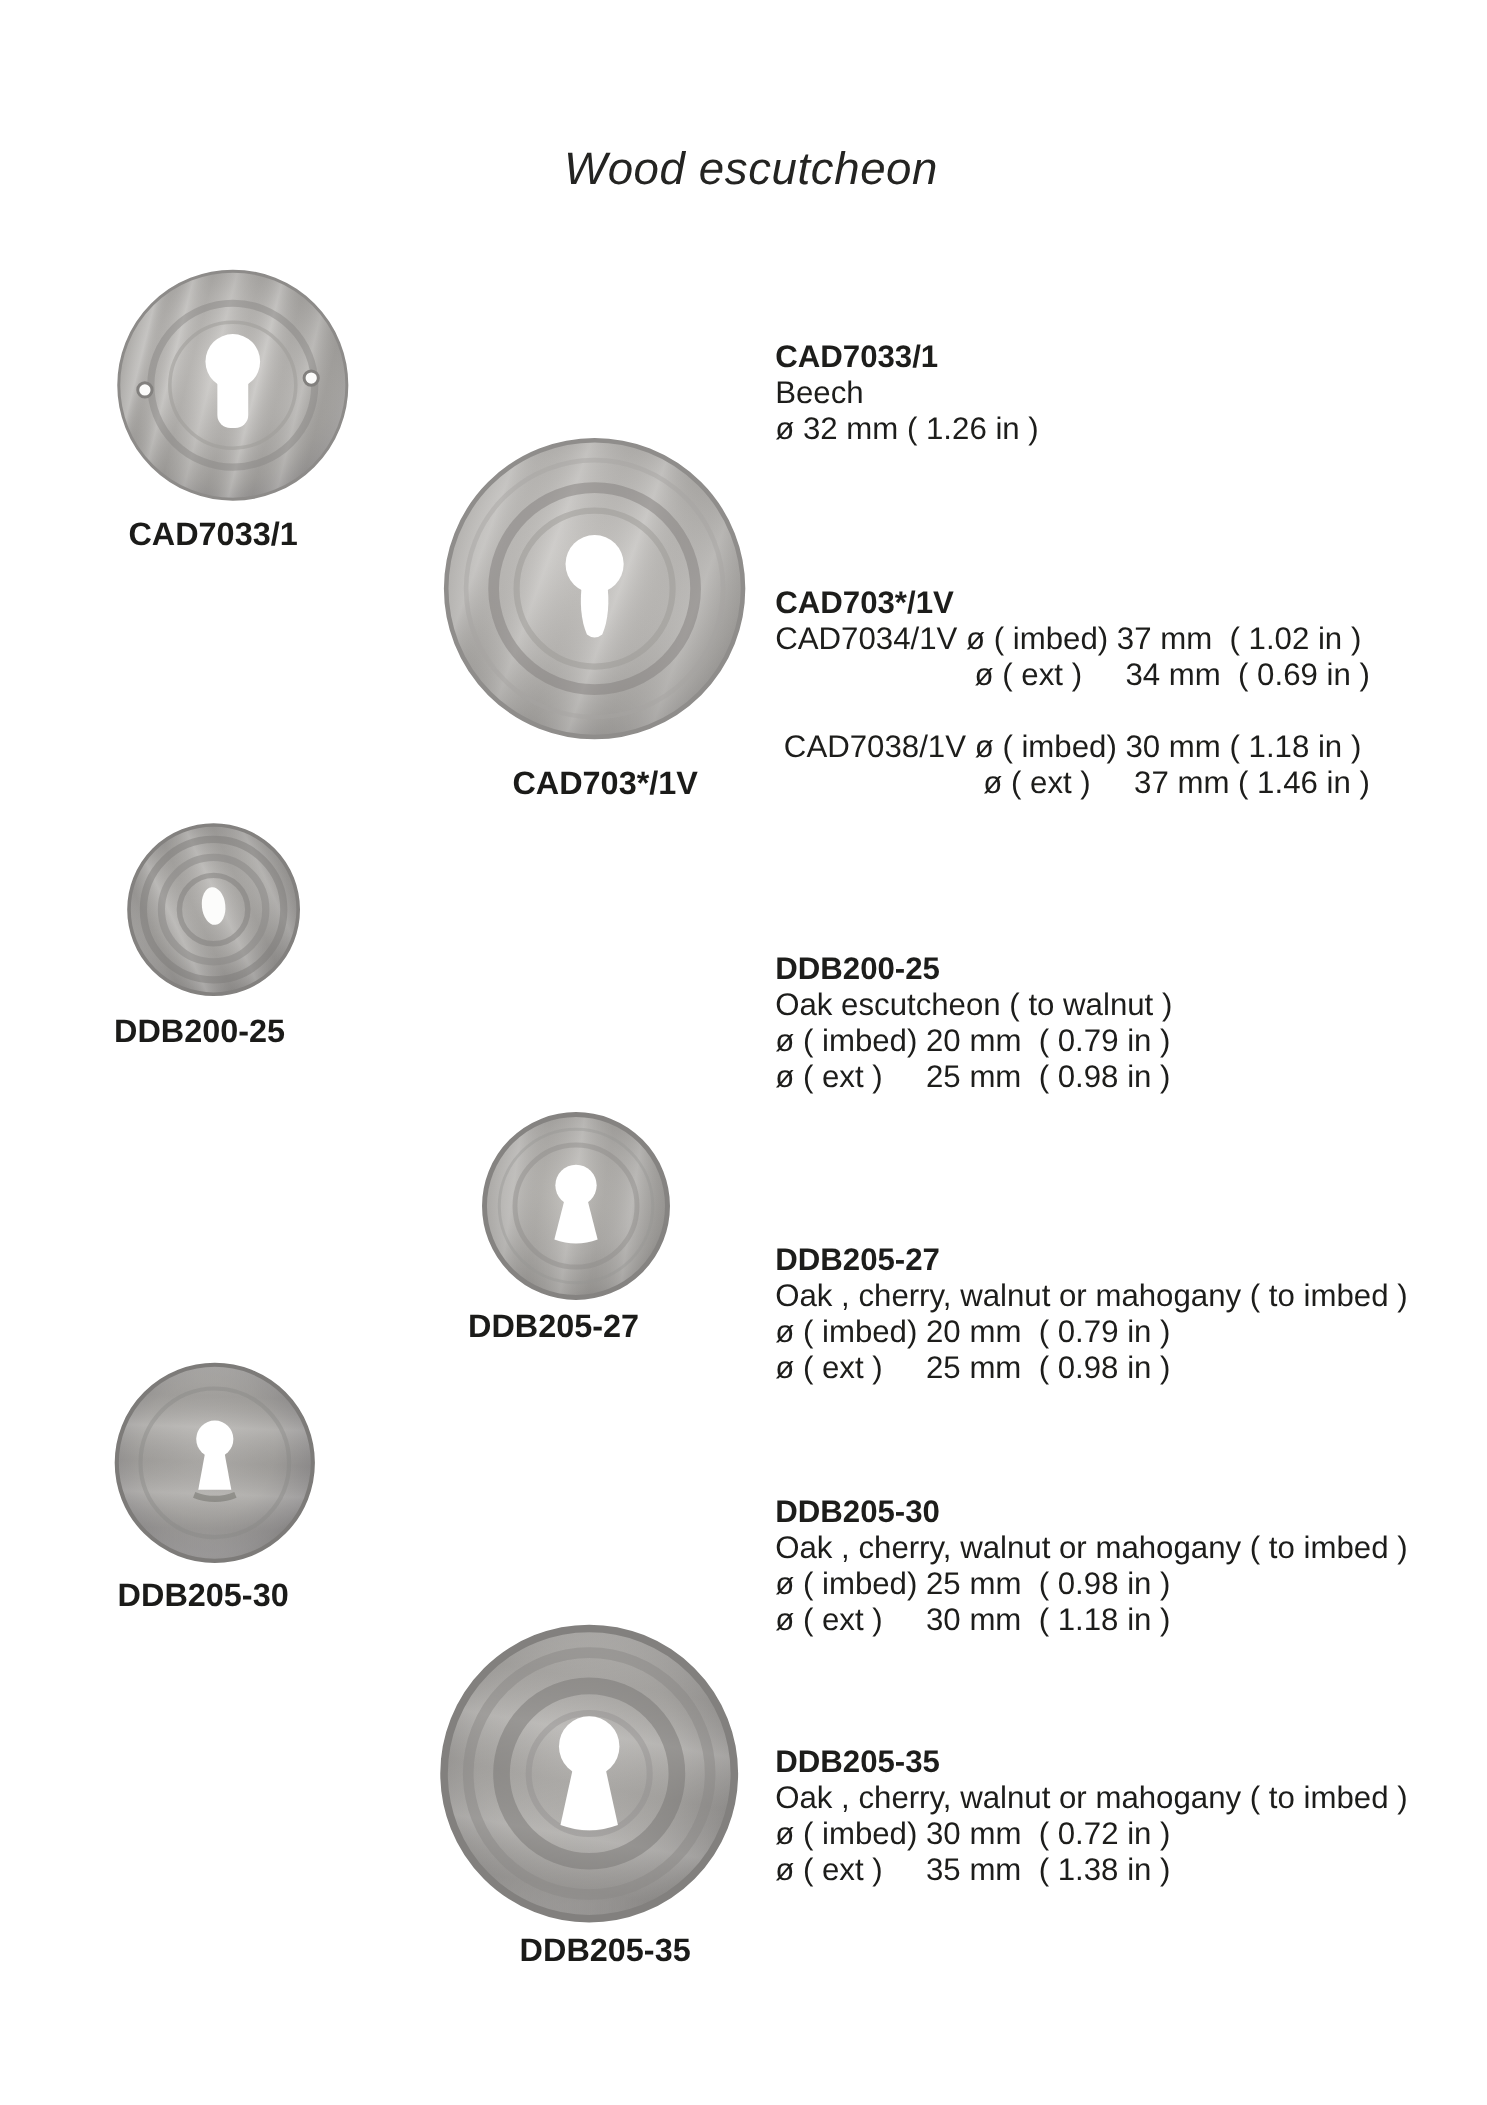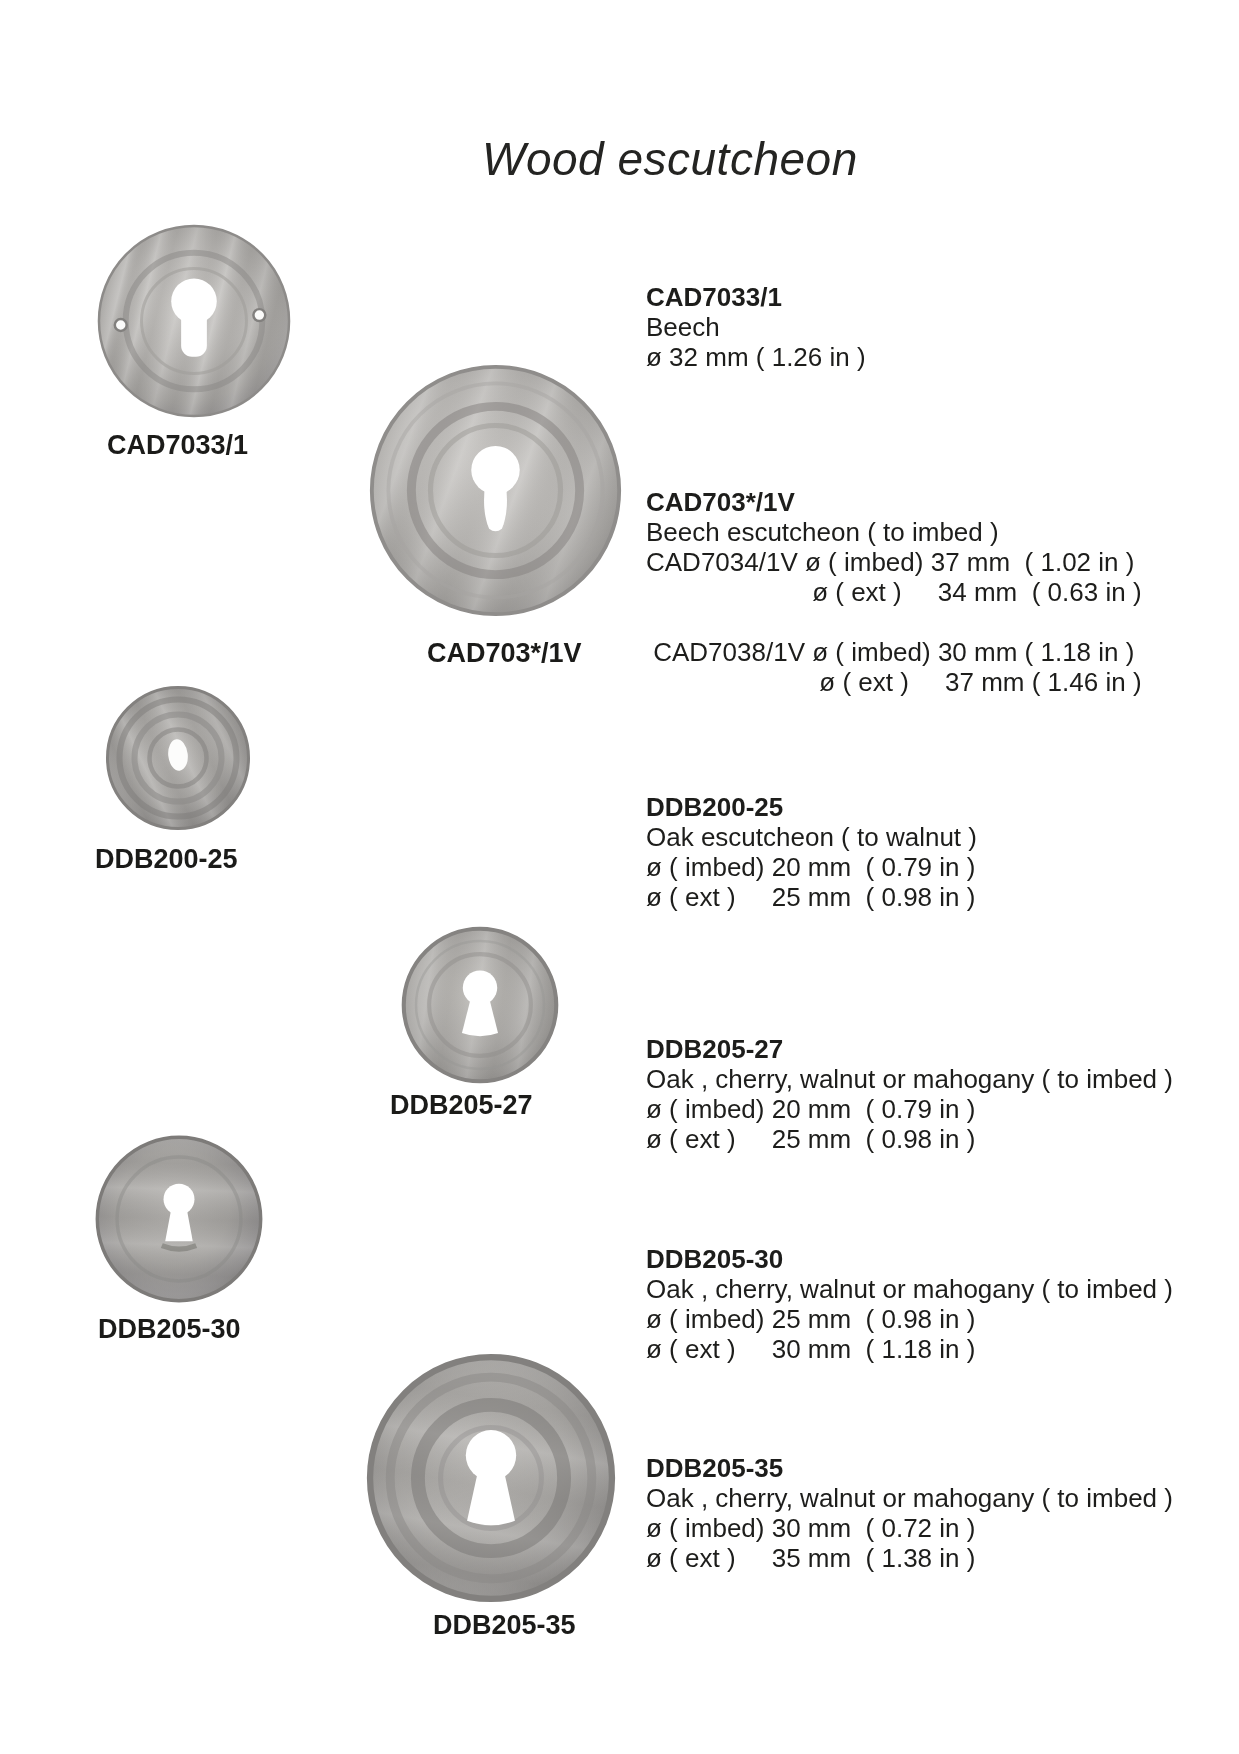--- a/index.html
+++ b/index.html
@@ -7,22 +7,22 @@
     position:relative;
     width:1239px;height:1754px;
     background:#ffffff;
     font-family:"Liberation Sans","DejaVu Sans",sans-serif;
     color:#1d1d1b;
     overflow:hidden;
   }
   .title{
     position:absolute;
     left:466px;top:116px;
-    margin:16px;
-    font-size:46px;
+    margin:4px;
+    font-size:38px;
     font-style:italic;
     font-weight:400;
     letter-spacing:0.5px;
     color:#242422;
   }
   .caption{
     position:absolute;
     font-size:27px;
     font-weight:700;
     white-space:pre;
@@ -152,23 +152,22 @@
       <circle cx="100" cy="100" r="51" fill="none" stroke="#9b9996" stroke-width="4" opacity="0.5"></circle>
       <g fill="#ffffff">
         <circle cx="100" cy="84" r="19"></circle>
         <path d="M92 95 C90 108 91 121 95 130 Q100 134 105 130 C109 121 110 108 108 95 Z"></path>
       </g>
     </svg>
   </figure>
   <div class="caption c2">CAD703*/1V</div>
   <div class="textblock t2">
     <div class="heading">CAD703*/1V</div>
-    <div class="spec-line">Beech escutcheon ( to imbed )</div>
     <div class="spec-line">CAD7034/1V ø ( imbed) 37 mm  ( 1.02 in )</div>
-    <div class="spec-line">                       ø ( ext )     34 mm  ( 0.63 in )</div>
+    <div class="spec-line">                       ø ( ext )     34 mm  ( 0.69 in )</div>
     <div class="spec-line"></div>
     <div class="spec-line"> CAD7038/1V ø ( imbed) 30 mm ( 1.18 in )</div>
     <div class="spec-line">                        ø ( ext )     37 mm ( 1.46 in )</div>
   </div>
 
   <figure class="product-image p3">
     <svg viewBox="0 0 200 200" xmlns="http://www.w3.org/2000/svg">
       <defs>
         <radialGradient id="b3" cx="47%" cy="44%" r="62%">
           <stop offset="0%" stop-color="#b9b7b4"></stop>

